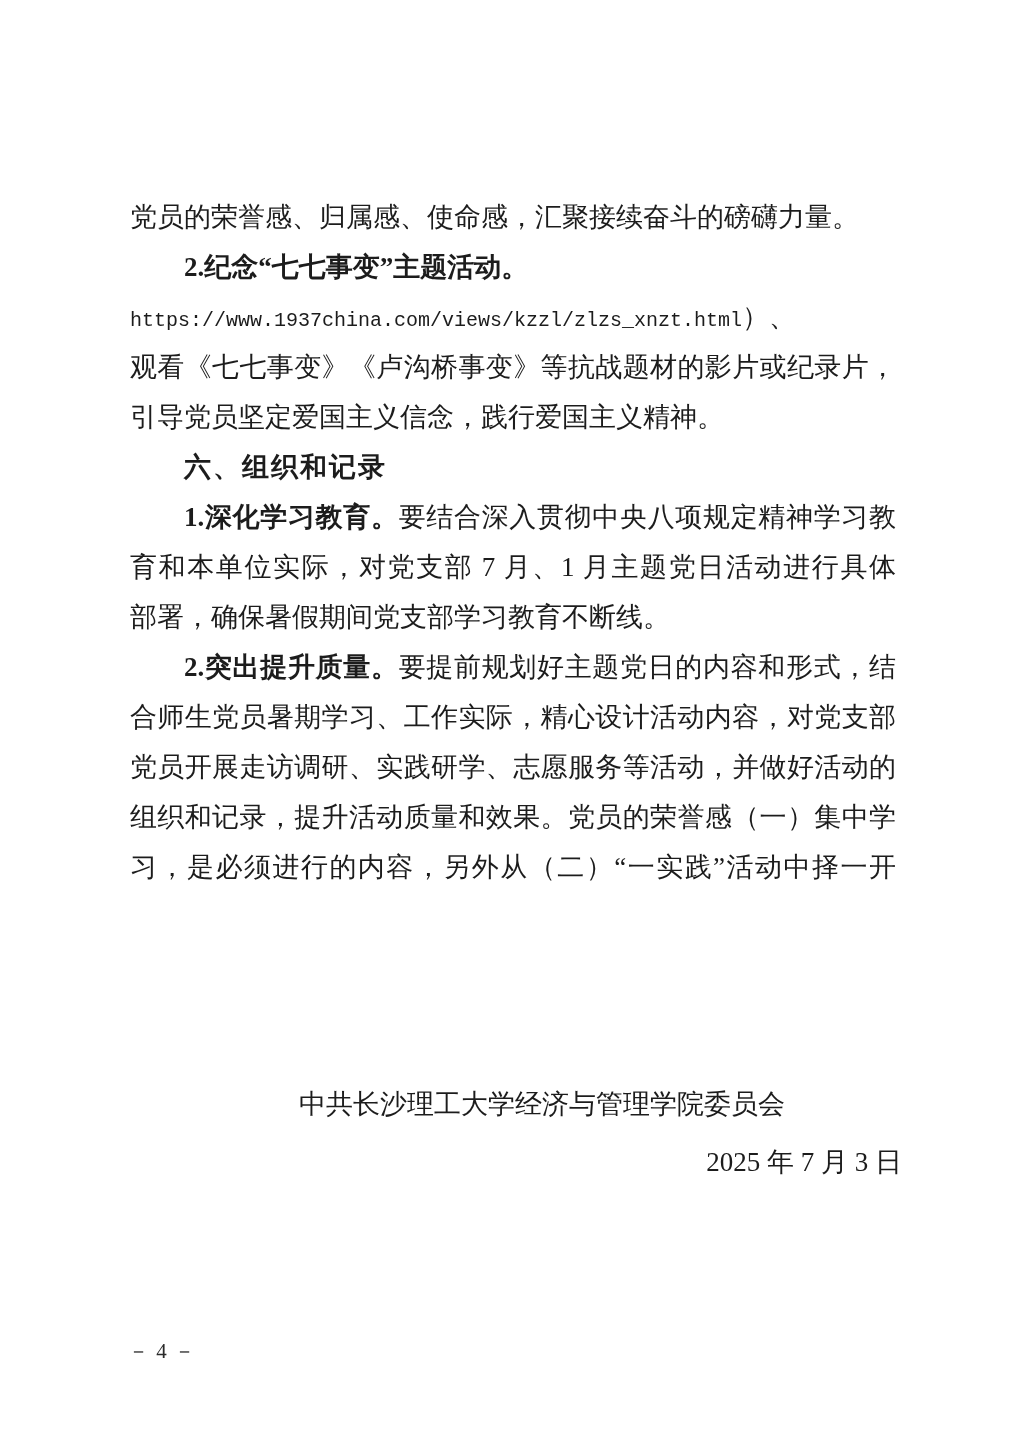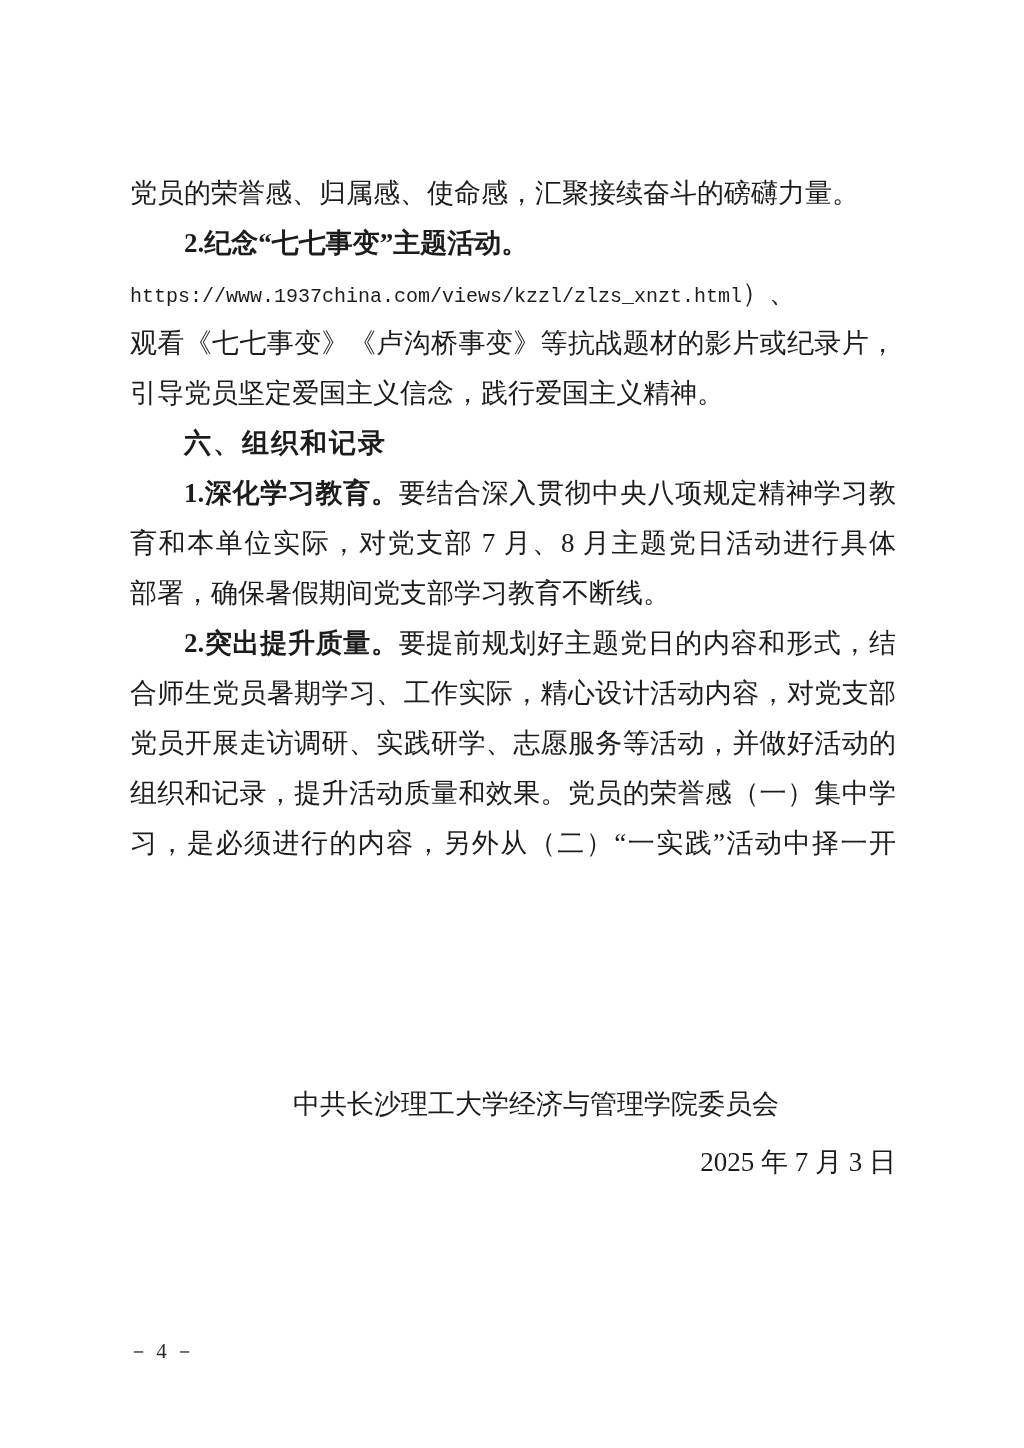--- a/index.html
+++ b/index.html
@@ -14,21 +14,21 @@
     position: relative;
     width: 1024px;
     height: 1448px;
     background: #ffffff;
     color: #1c1c1c;
     font-family: "Liberation Serif", "DejaVu Serif", serif;
   }
   .doc-body {
     position: absolute;
     left: 130px;
-    top: 168px;
+    top: 192px;
     width: 766px;
   }
   .line {
     height: 50px;
     line-height: 50px;
     font-size: 27px;
     white-space: nowrap;
     color: #1c1c1c;
   }
   .line.fill {
@@ -51,21 +51,21 @@
     font-weight: 700;
     letter-spacing: 2px;
   }
   .seg-mono {
     font-family: "Liberation Mono", "DejaVu Sans Mono", monospace;
     font-size: 20px;
     font-weight: 400;
   }
   .signature {
     position: absolute;
-    left: 130px;
+    left: 136px;
     top: 1078px;
     width: 766px;
   }
   .sig-line {
     height: 52px;
     line-height: 52px;
     font-size: 27px;
     text-align: center;
     white-space: nowrap;
   }
@@ -89,21 +89,21 @@
 
   <div class="doc-body">
 
   <div class="line"><span class="seg-body">党员的荣誉感、归属感、使命感，汇聚接续奋斗的磅礴力量。</span></div>
       <div class="line indent"><span class="seg-bold">2.纪念“七七事变”主题活动。</span></div>
       <div class="line"><span class="seg-mono">https://www.1937china.com/views/kzzl/zlzs_xnzt.html</span><span class="seg-body">）、</span></div>
       <div class="line fill"><span class="seg-body">观看《七七事变》《卢沟桥事变》等抗战题材的影片或纪录片，</span></div>
       <div class="line"><span class="seg-body">引导党员坚定爱国主义信念，践行爱国主义精神。</span></div>
       <div class="line indent"><span class="seg-hei">六、组织和记录</span></div>
       <div class="line indent fill"><span class="seg-bold">1.深化学习教育。</span><span class="seg-body">要结合深入贯彻中央八项规定精神学习教</span></div>
-      <div class="line fill"><span class="seg-body">育和本单位实际，对党支部 7 月、8 月主题党日活动进行具体</span></div>
+      <div class="line fill"><span class="seg-body">育和本单位实际，对党支部 7 月、1 月主题党日活动进行具体</span></div>
       <div class="line"><span class="seg-body">部署，确保暑假期间党支部学习教育不断线。</span></div>
       <div class="line indent fill"><span class="seg-bold">2.突出提升质量。</span><span class="seg-body">要提前规划好主题党日的内容和形式，结</span></div>
       <div class="line fill"><span class="seg-body">合师生党员暑期学习、工作实际，精心设计活动内容，对党支部</span></div>
       <div class="line fill"><span class="seg-body">党员开展走访调研、实践研学、志愿服务等活动，并做好活动的</span></div>
       <div class="line fill"><span class="seg-body">组织和记录，提升活动质量和效果。党员的荣誉感（一）集中学</span></div>
       <div class="line fill"><span class="seg-body">习，是必须进行的内容，另外从（二）“一实践”活动中择一开</span></div>
     </div>
 
   <div class="signature">
     <div class="sig-line sig-committee">中共长沙理工大学经济与管理学院委员会</div>

